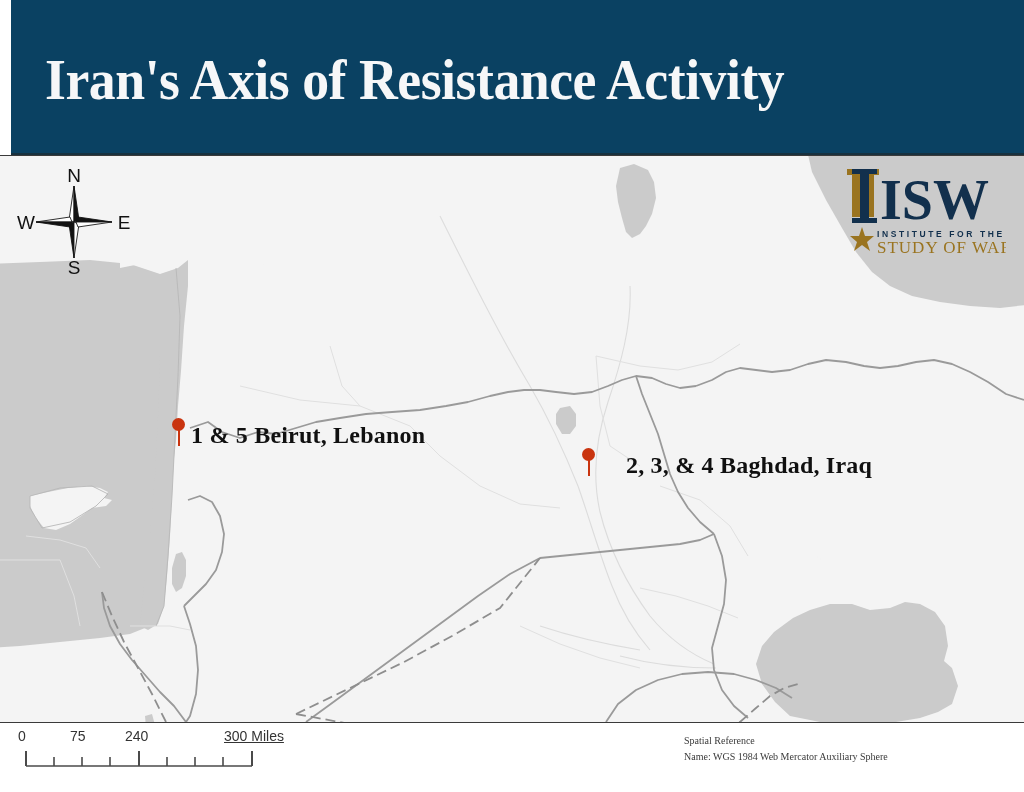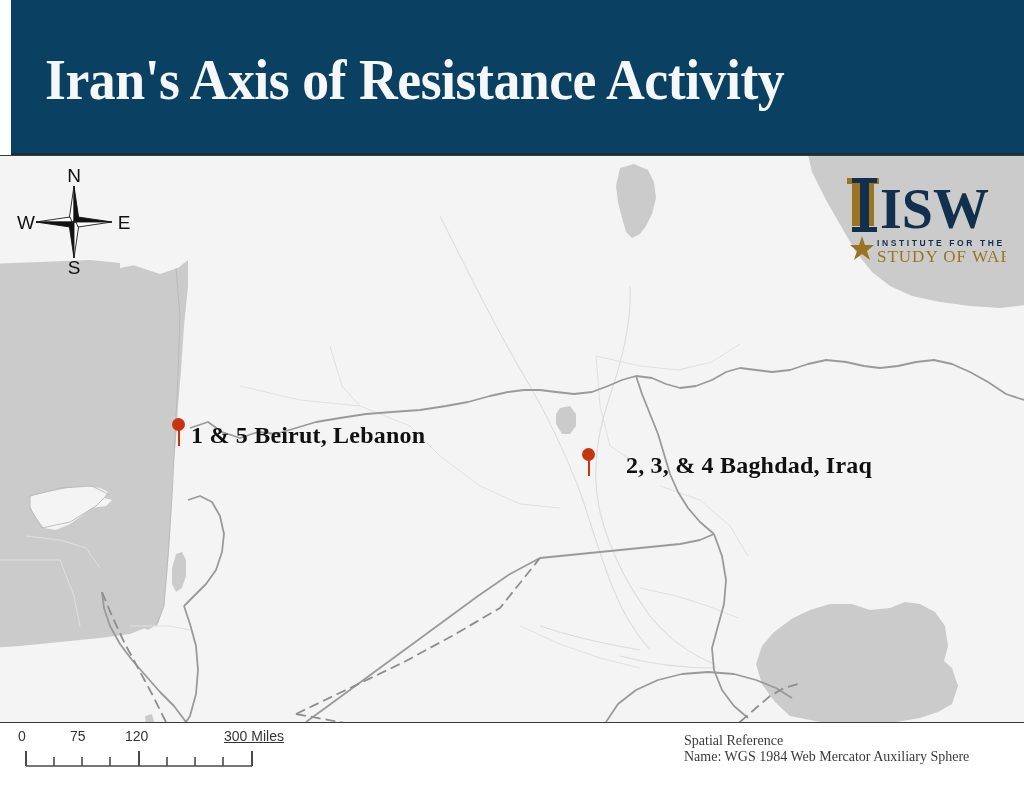--- a/index.html
+++ b/index.html
@@ -59,36 +59,36 @@
     font-weight:bold;
     font-size:24px;
     color:#101010;
     letter-spacing:0.2px;
   }
 
   
   #compass{position:absolute;left:14px;top:8px;width:120px;height:112px;}
 
   
-  #isw-logo{position:absolute;right:18px;top:16px;width:160px;height:100px;}
+  #isw-logo{position:absolute;right:18px;top:7px;width:160px;height:100px;}
 
   
   #scalebar{position:absolute;left:18px;top:728px;width:250px;height:44px;}
   .scale-label{
     position:absolute;top:0;
     font-family:"Liberation Sans", sans-serif;
     font-size:14px;color:#333;white-space:nowrap;
   }
   #scale-ticks{position:absolute;left:0;top:21px;width:250px;height:20px;}
 
   
   #spatial-ref{
     position:absolute;left:684px;top:733px;width:330px;
     font-family:"Liberation Serif", serif;
-    font-size:14px;line-height:16px;color:#3a3a3a;
+    font-size:10px;line-height:16px;color:#3a3a3a;
   }
 </style>
 </head>
 <body>
 
 <div id="page">
 
   <div id="title-bar">
     <div id="title-text">Iran's Axis of Resistance Activity</div>
   </div>
@@ -298,21 +298,21 @@
           <div class="stem"></div>
       </div>
     </div>
     <div class="marker-label" style="left:626px;top:296px;">2, 3, &amp; 4 Baghdad, Iraq</div>
 
   </div>
 
   <div id="scalebar">
     <div class="scale-label" style="left:0px;">0</div>
     <div class="scale-label" style="left:52px;">75</div>
-    <div class="scale-label" style="left:107px;">120</div>
+    <div class="scale-label" style="left:107px;">240</div>
     <div class="scale-label" style="left:206px;text-decoration:underline;">300 Miles</div>
     <svg id="scale-ticks" viewBox="0 0 250 20">
       <line x1="8" y1="17" x2="234" y2="17" stroke="#4a4a4a" stroke-width="1.6"></line>
       <line x1="8" y1="2" x2="8" y2="17" stroke="#4a4a4a" stroke-width="2"></line>
       <line x1="36" y1="8" x2="36" y2="17" stroke="#4a4a4a" stroke-width="1.6"></line>
       <line x1="64" y1="8" x2="64" y2="17" stroke="#4a4a4a" stroke-width="1.6"></line>
       <line x1="92" y1="8" x2="92" y2="17" stroke="#4a4a4a" stroke-width="1.6"></line>
       <line x1="121" y1="2" x2="121" y2="17" stroke="#4a4a4a" stroke-width="2"></line>
       <line x1="149" y1="8" x2="149" y2="17" stroke="#4a4a4a" stroke-width="1.6"></line>
       <line x1="177" y1="8" x2="177" y2="17" stroke="#4a4a4a" stroke-width="1.6"></line>

